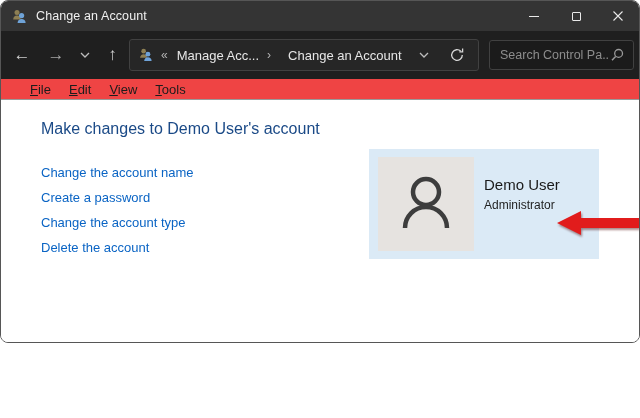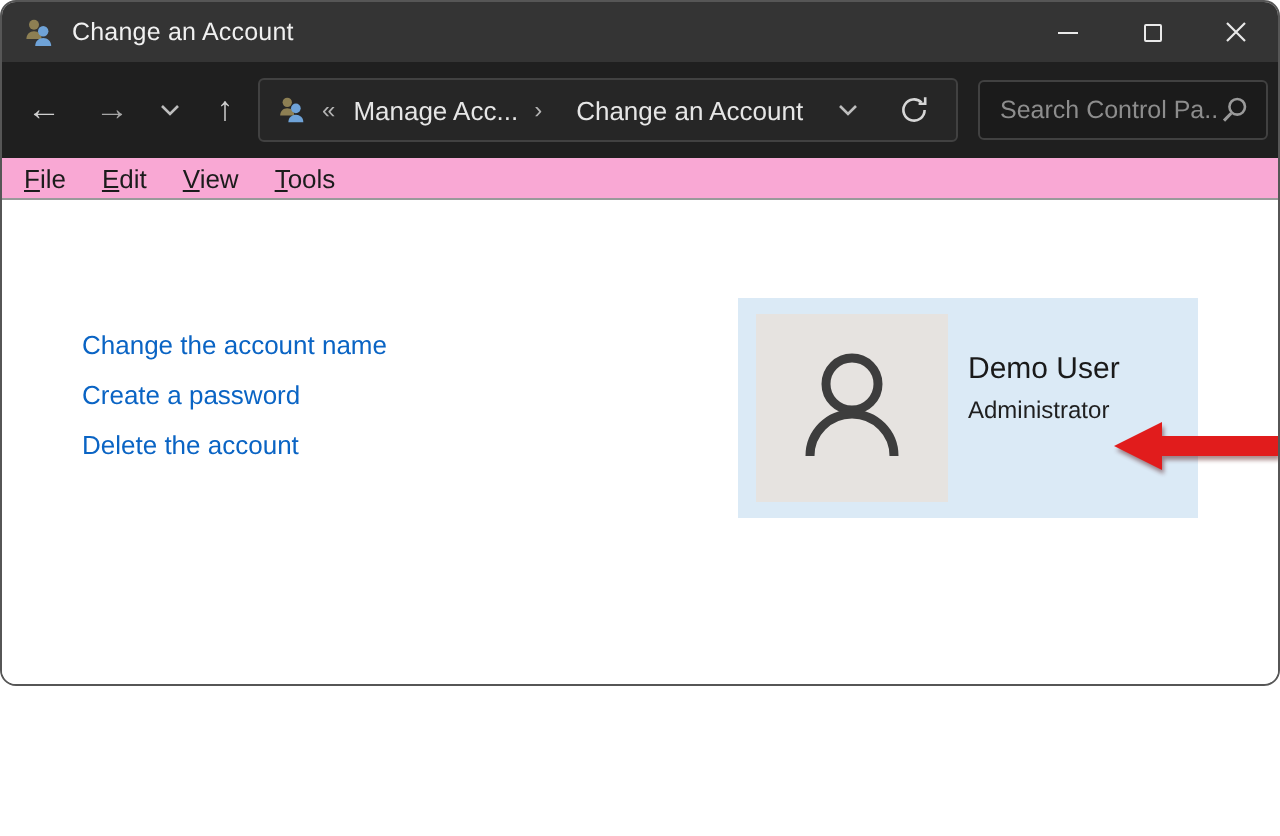--- a/index.html
+++ b/index.html
@@ -49,23 +49,23 @@
   }
   .searchbox input {
     flex:1; min-width:0; background:transparent; border:none; outline:none;
     color:#d2d2d2; font-size:12.5px; padding-left:10px;
     font-family:"Liberation Sans", sans-serif;
   }
   .searchbox input::placeholder { color:#8d8d8d; opacity:1; }
   .searchbox .mag { margin-right:9px; display:flex; }
   
   .menubar {
-    height:21px; background:#f9a8d4; border-bottom:1px solid #9a9a9a;
+    height:21px; background:#ef4444; border-bottom:1px solid #9a9a9a;
     display:flex; align-items:center; font-size:13px; color:#1c1c1c;
-    padding-left:2px;
+    padding-left:20px;
   }
   .menuitem { padding:0 9px; cursor:default; }
   .mn-first { text-decoration:underline; }
   
   .content { position:relative; height:317px; background:#ffffff; }
   .page-heading {
     position:absolute; left:40px; top:20px; font-size:16px; font-weight:400;
     color:#1b4a87; margin:0;
   }
   .tasklinks { position:absolute; left:40px; top:66px; }
@@ -176,24 +176,26 @@
   </div>
 
   <div class="menubar">
     <span class="menuitem"><span class="mn-first">F</span><span>ile</span></span>
     <span class="menuitem"><span class="mn-first">E</span><span>dit</span></span>
     <span class="menuitem"><span class="mn-first">V</span><span>iew</span></span>
     <span class="menuitem"><span class="mn-first">T</span><span>ools</span></span>
   </div>
 
   <div class="content">
+    <h1 class="page-heading">Make changes to Demo User's account</h1>
 
     <div class="tasklinks">
       <a href="#" class="tasklink">Change the account name</a>
       <a href="#" class="tasklink">Create a password</a>
+      <a href="#" class="tasklink">Change the account type</a>
       <a href="#" class="tasklink">Delete the account</a>
     </div>
 
     <div class="account-tile">
       <div class="avatar">
         <svg width="72" height="72" viewBox="0 0 72 72">
           <circle cx="36" cy="24" r="13" fill="none" stroke="#3d3d3d" stroke-width="4.5"></circle>
           <path d="M15 60 A 21 21 0 0 1 57 60" fill="none" stroke="#3d3d3d" stroke-width="4.5"></path>
         </svg>
       </div>

